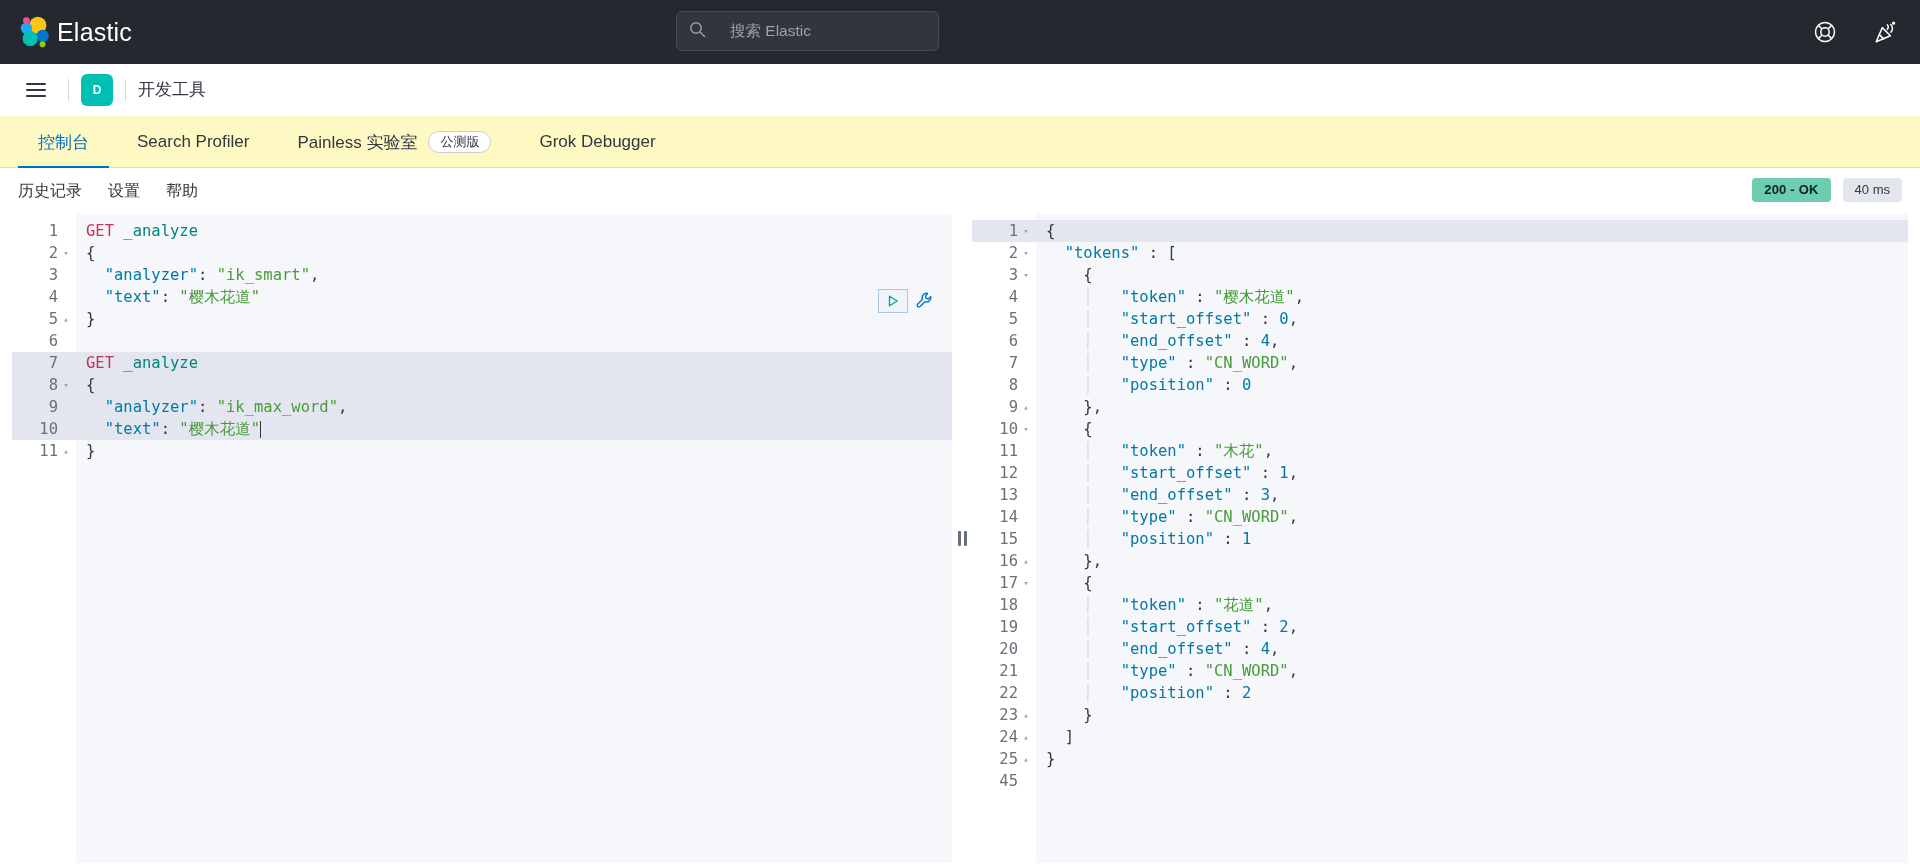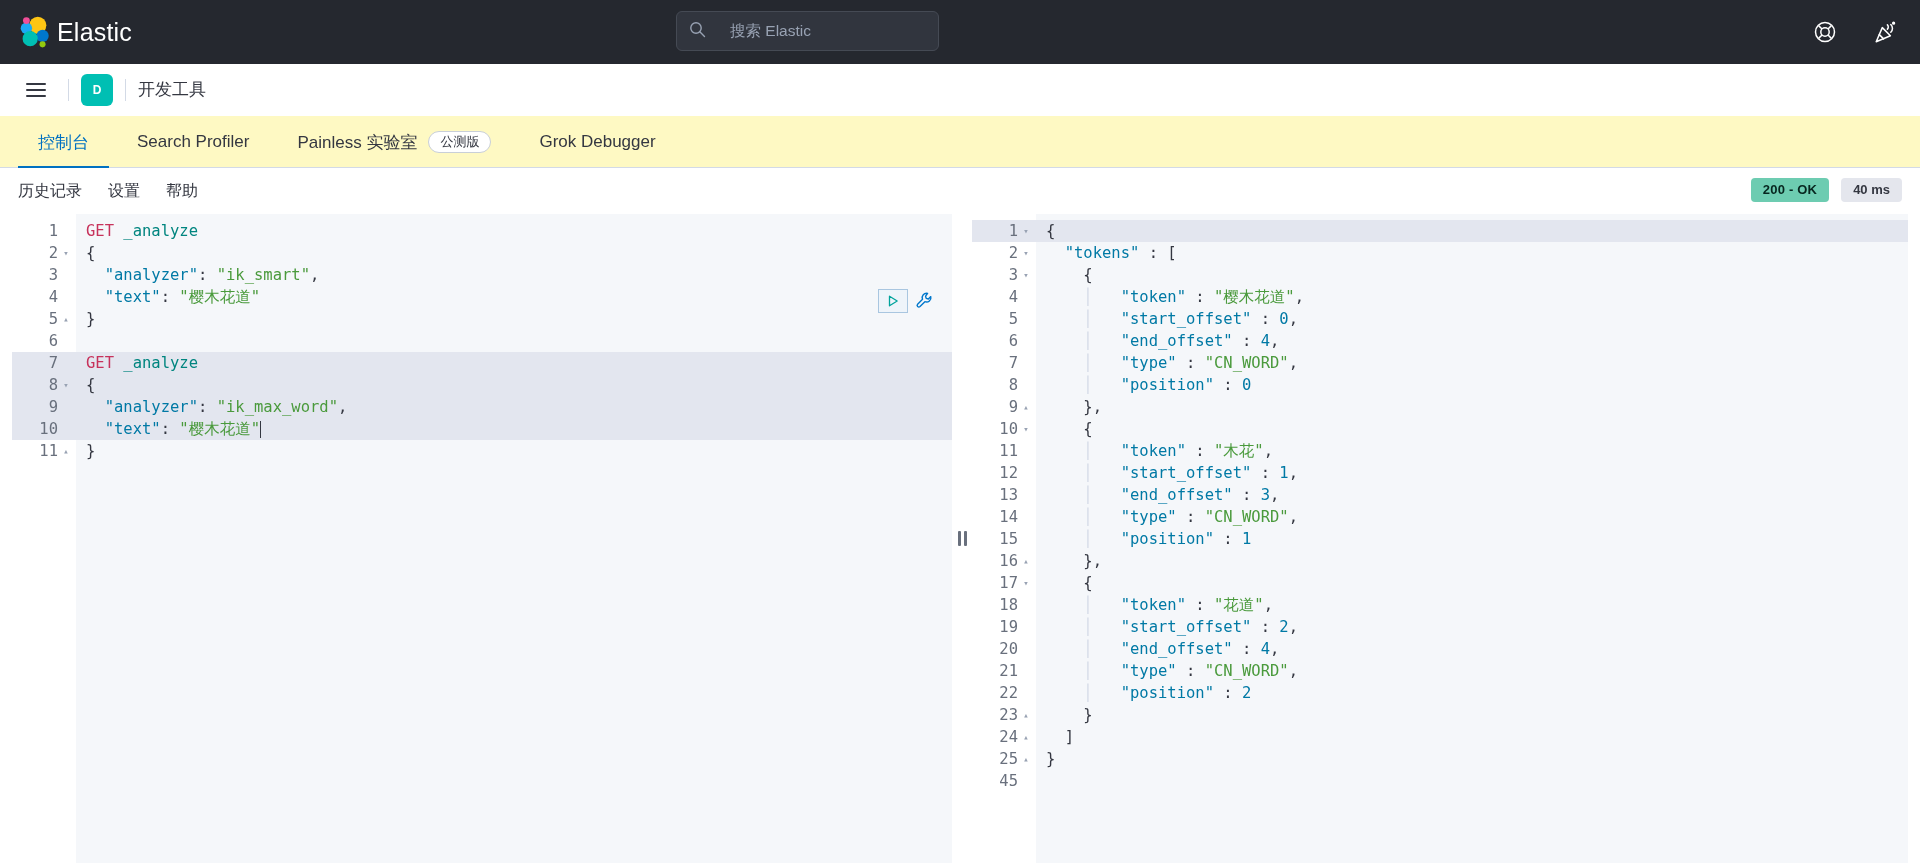--- a/index.html
+++ b/index.html
@@ -123,21 +123,21 @@
     display: flex; align-items: center; gap: 12px;
   }
   #status-badge {
     background: #6dccb1; color: #07261f;
     font-size: 13px; padding: 4px 12px 5px; border-radius: 4px;
     font-weight: 700; letter-spacing: .2px;
   }
   #latency-badge {
     background: #e4e6ed; color: #343741;
     font-size: 13px; padding: 4px 12px 5px; border-radius: 4px;
-    font-weight: 700;
+    font-weight: 400;
   }
 
   
   #console-body {
     height: 659px; display: flex; background: #ffffff;
     padding: 0 12px 10px 12px;
     position: relative;
   }
   .pane {
     background: #f5f7fa; position: relative; overflow: hidden;

